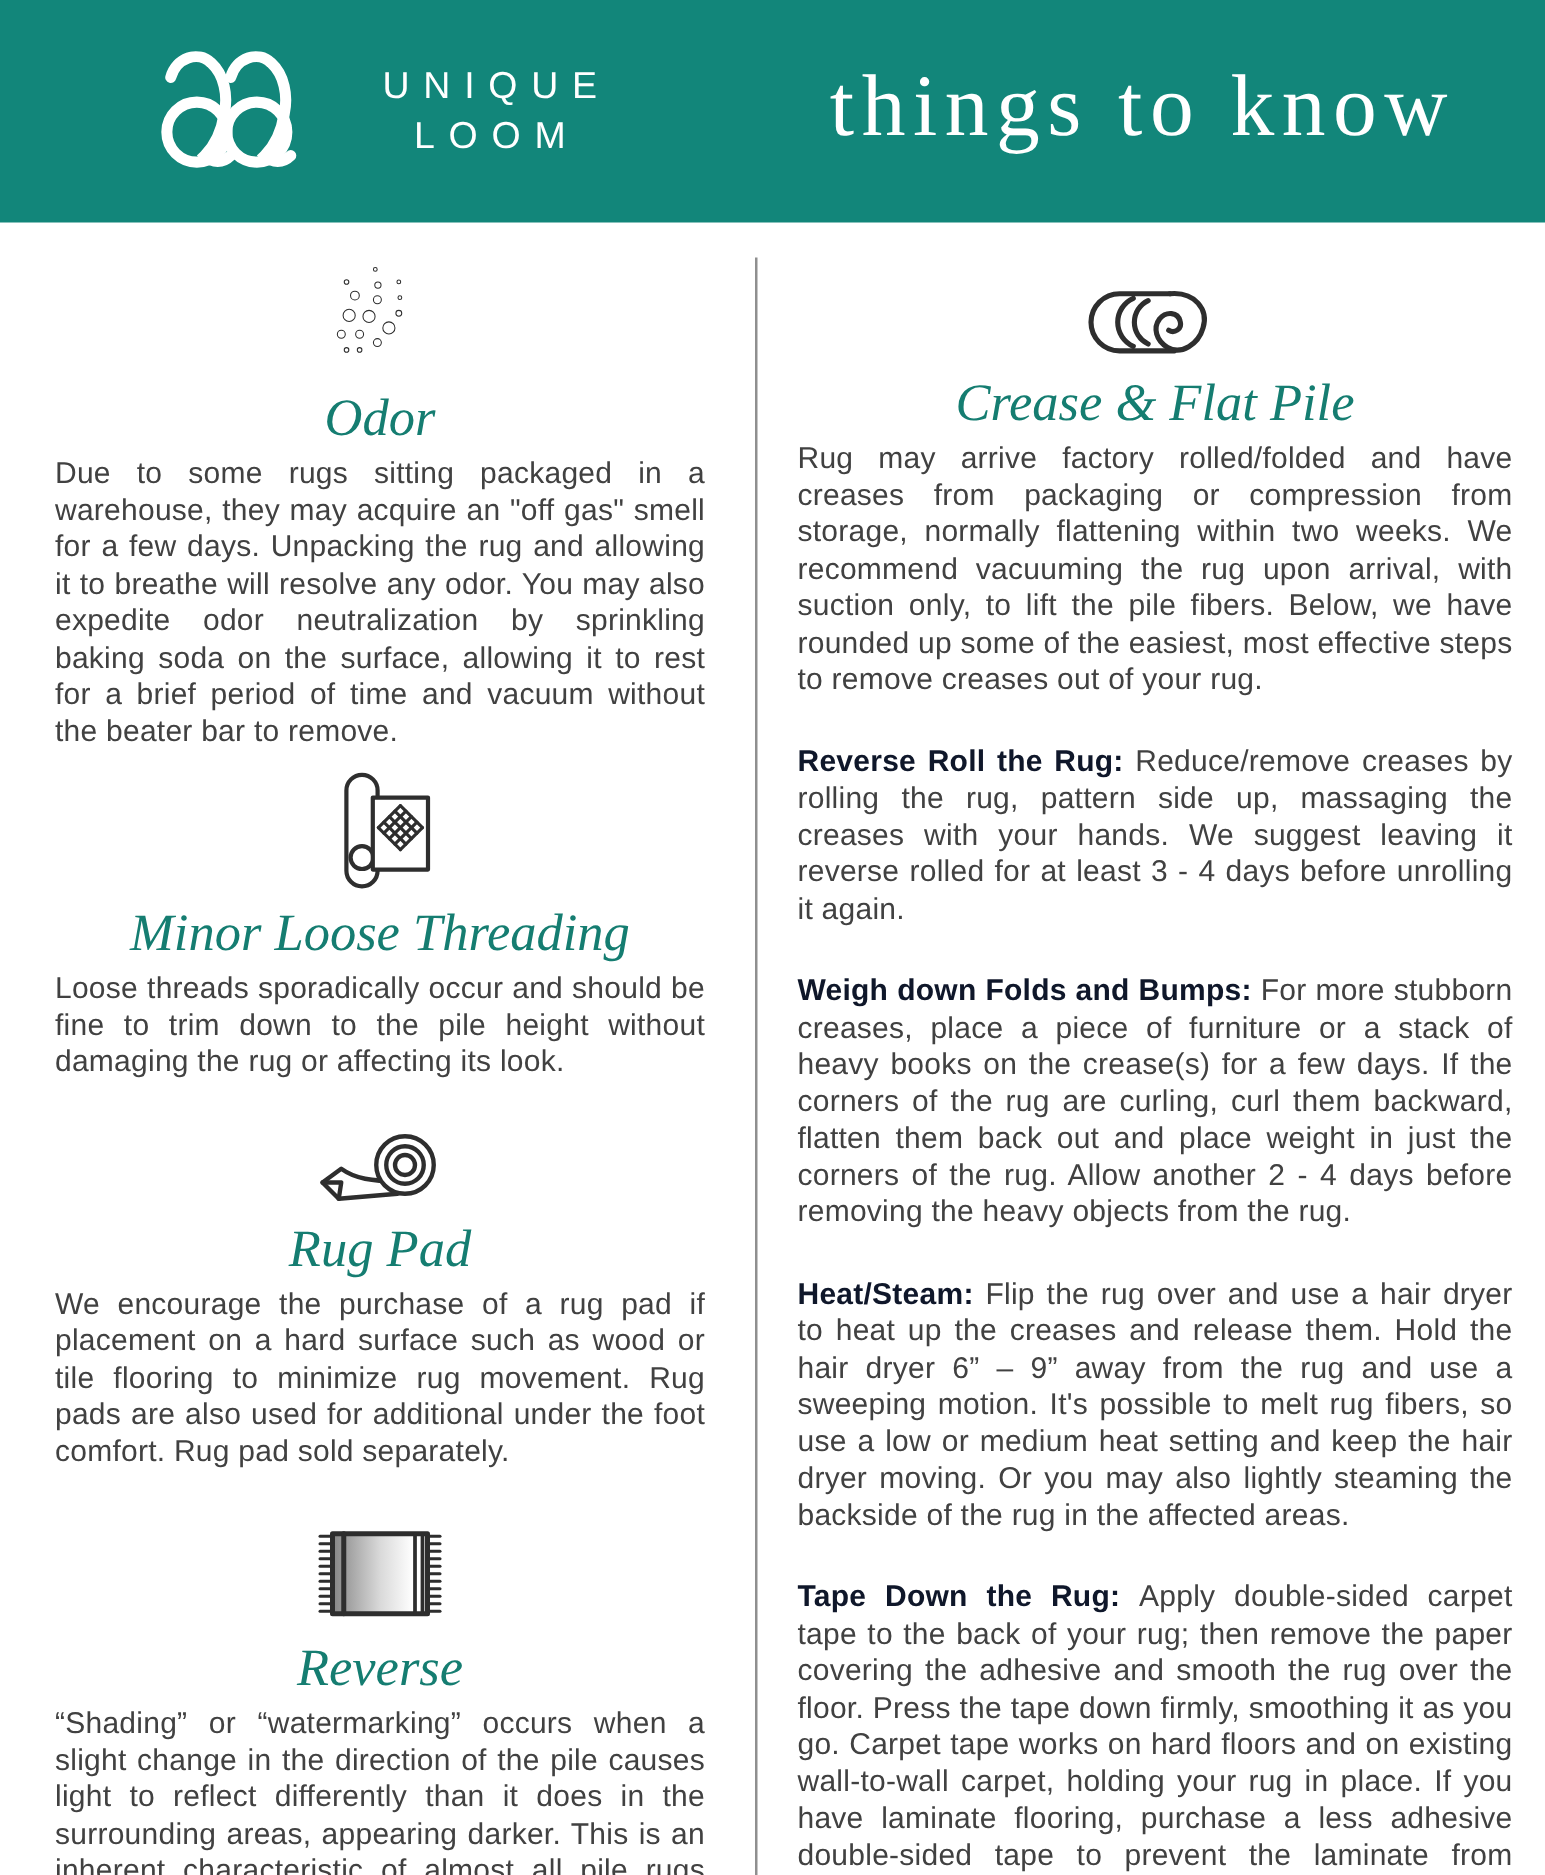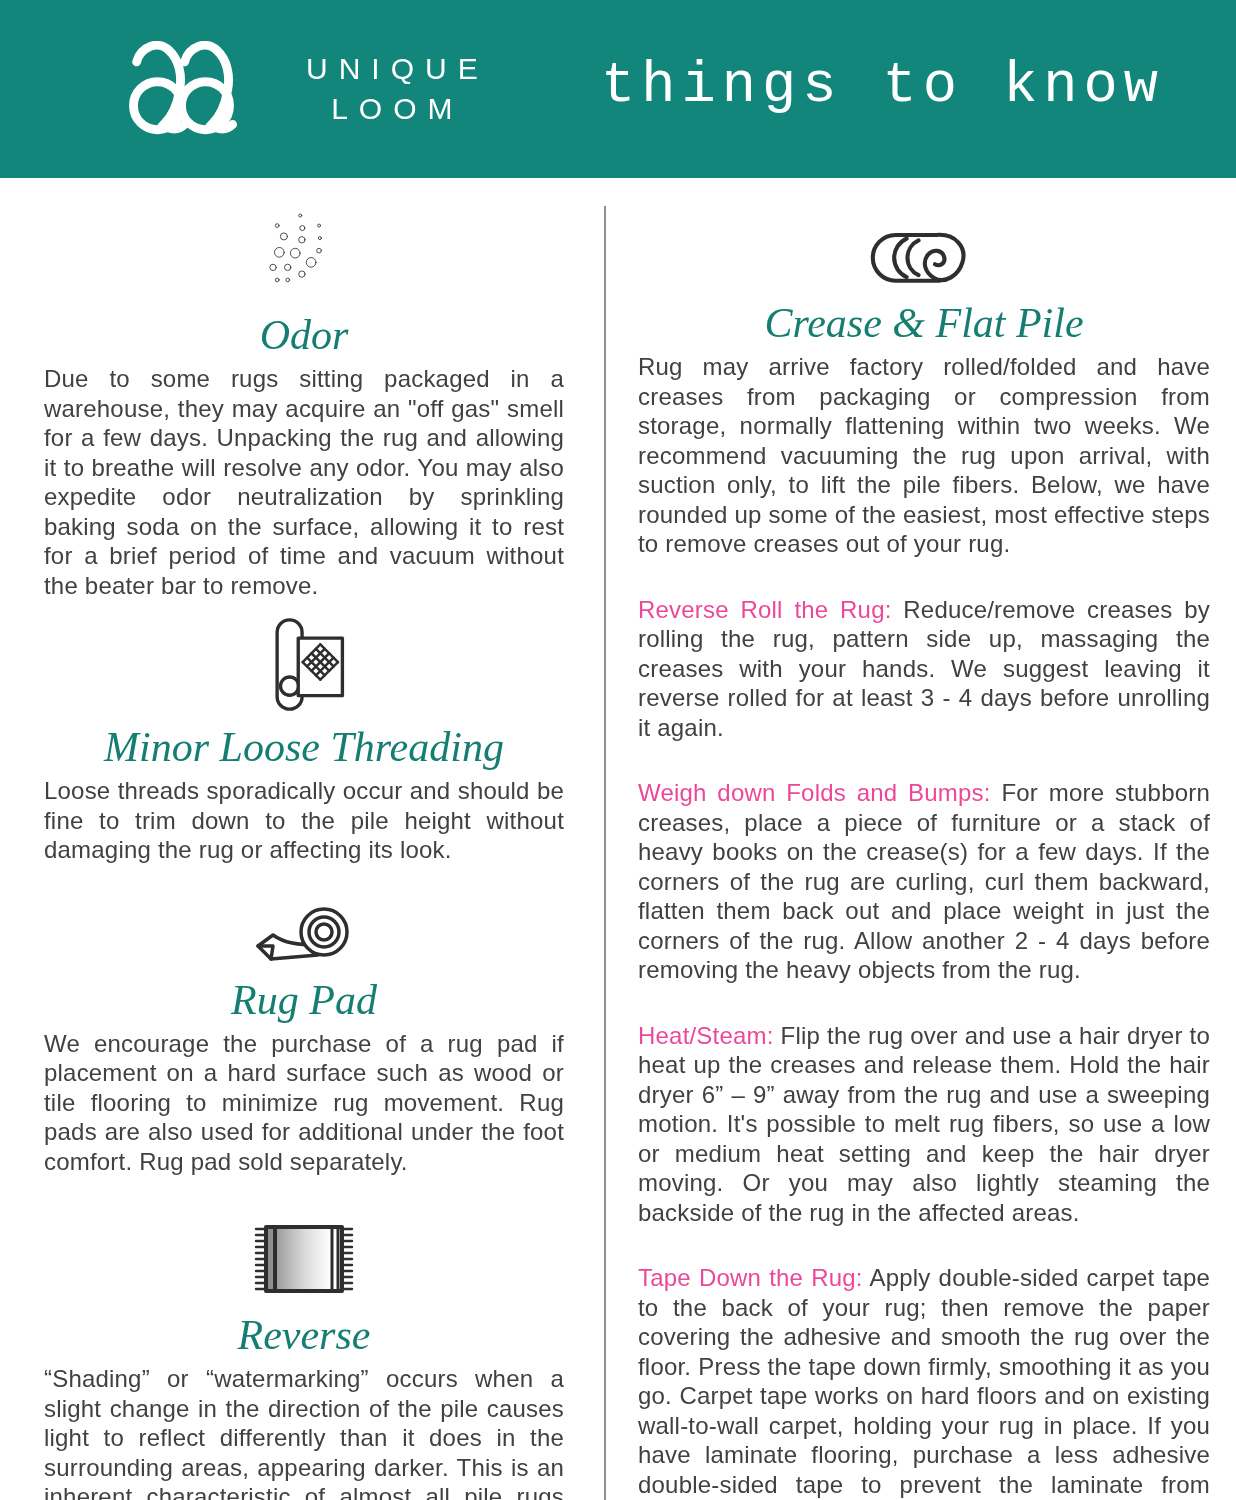--- a/index.html
+++ b/index.html
@@ -28,22 +28,22 @@
     color: #ffffff;
     font-size: 30px;
     letter-spacing: 11px;
     line-height: 40px;
     margin-left: 26px;
     text-align: center;
     font-weight: 400;
   }
   .header-title {
     color: #ffffff;
-    font-family: Liberation Mono, monospace;
-    font-size: 57px;
+    font-family: Liberation Serif, serif;
+    font-size: 70px;
     letter-spacing: 6px;
     margin-left: auto;
     margin-right: 72px;
     margin-top: -6px;
     white-space: nowrap;
   }
 
   
   .content {
     display: flex;
@@ -78,21 +78,21 @@
     margin: 0;
   }
   p.para {
     text-align: justify;
     font-size: 24px;
     line-height: 29.5px;
     color: #414141;
     letter-spacing: 0.2px;
     margin: 36px 0 0 0;
   }
-  p.para b { color: #ec4899; font-weight: 400; }
+  p.para b { color: #0f172a; font-weight: 700; }
 
   svg.icon { stroke: #2e2e2e; fill: none; stroke-linecap: round; stroke-linejoin: round; }
 </style>
 </head>
 <body>
 
 <div class="page">
 
   <header class="header">
     <div class="brand">

